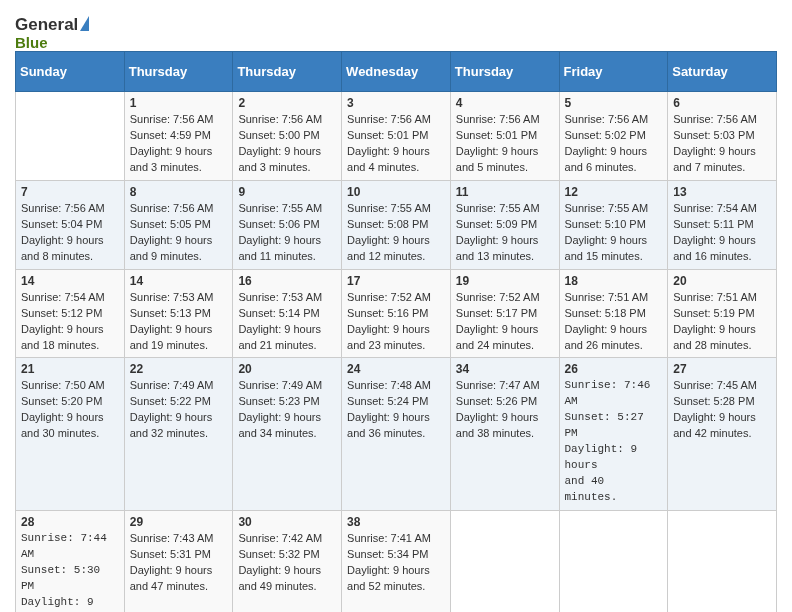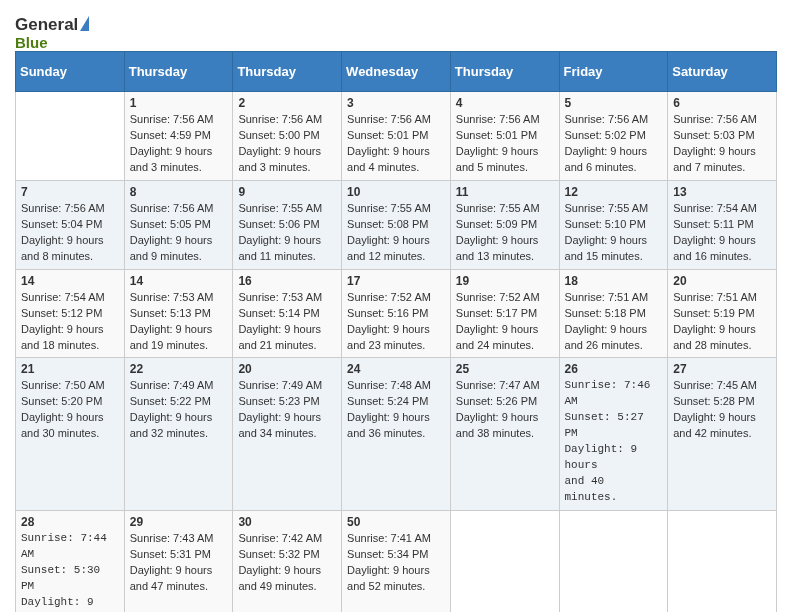--- a/index.html
+++ b/index.html
@@ -275,21 +275,21 @@
 and 34 minutes.</div>
         </td>
         <td>
           <span class="day-number">24</span>
           <div class="day-info" style="white-space: pre-line;">Sunrise: 7:48 AM
 Sunset: 5:24 PM
 Daylight: 9 hours
 and 36 minutes.</div>
         </td>
         <td>
-          <span class="day-number">25</span>
+          <span class="day-number">34</span>
           <div class="day-info" style="white-space: pre-line;">Sunrise: 7:47 AM
 Sunset: 5:26 PM
 Daylight: 9 hours
 and 38 minutes.</div>
         </td>
         <td>
           <span class="day-number">26</span>
           <div class="day-info" style="white-space: pre-line; font-family: Liberation Mono, monospace;">Sunrise: 7:46 AM
 Sunset: 5:27 PM
 Daylight: 9 hours
@@ -319,21 +319,21 @@
 and 47 minutes.</div>
         </td>
         <td>
           <span class="day-number">30</span>
           <div class="day-info" style="white-space: pre-line;">Sunrise: 7:42 AM
 Sunset: 5:32 PM
 Daylight: 9 hours
 and 49 minutes.</div>
         </td>
         <td>
-          <span class="day-number">50</span>
+          <span class="day-number">38</span>
           <div class="day-info" style="white-space: pre-line;">Sunrise: 7:41 AM
 Sunset: 5:34 PM
 Daylight: 9 hours
 and 52 minutes.</div>
         </td>
         <td class="empty-cell"></td>
         <td class="empty-cell"></td>
         <td class="empty-cell"></td>
       </tr>
     </tbody>

